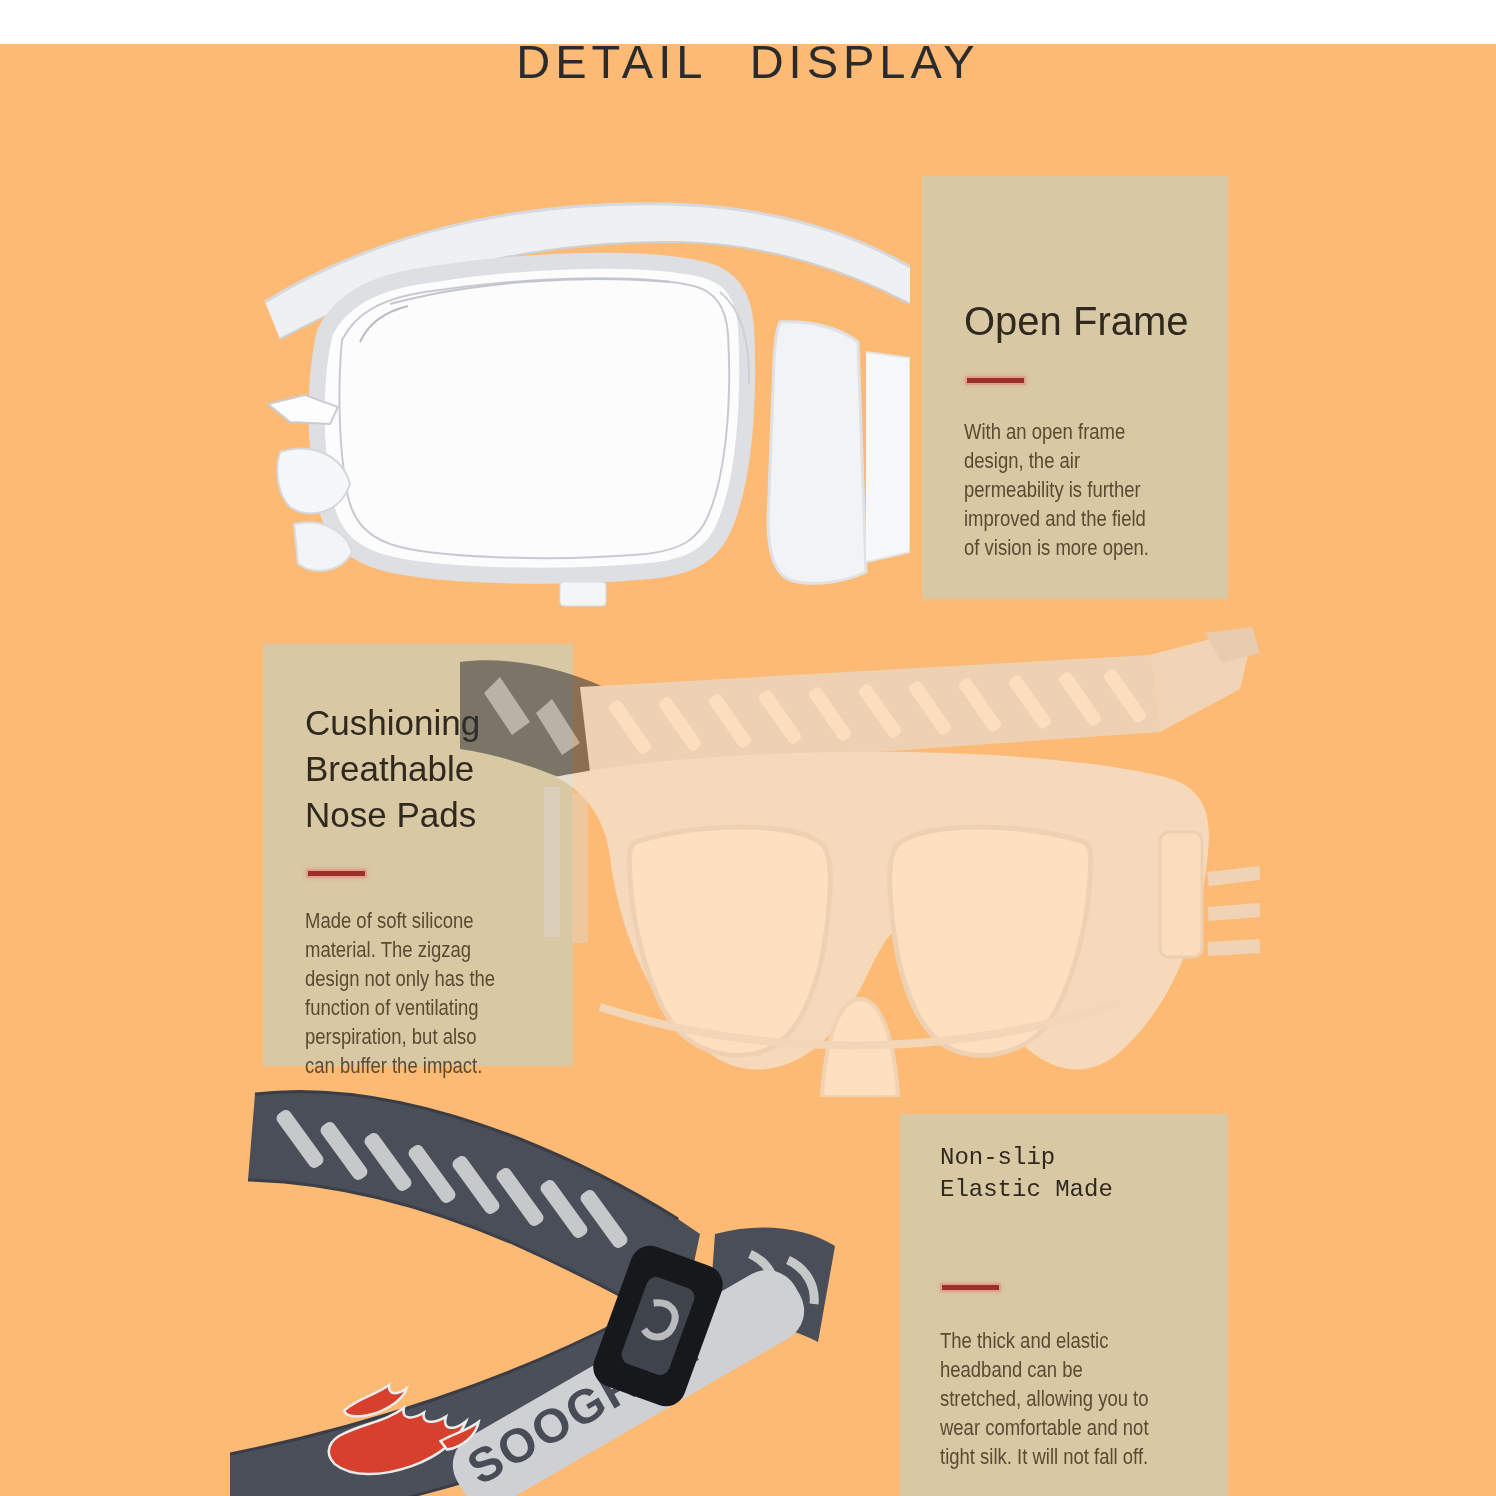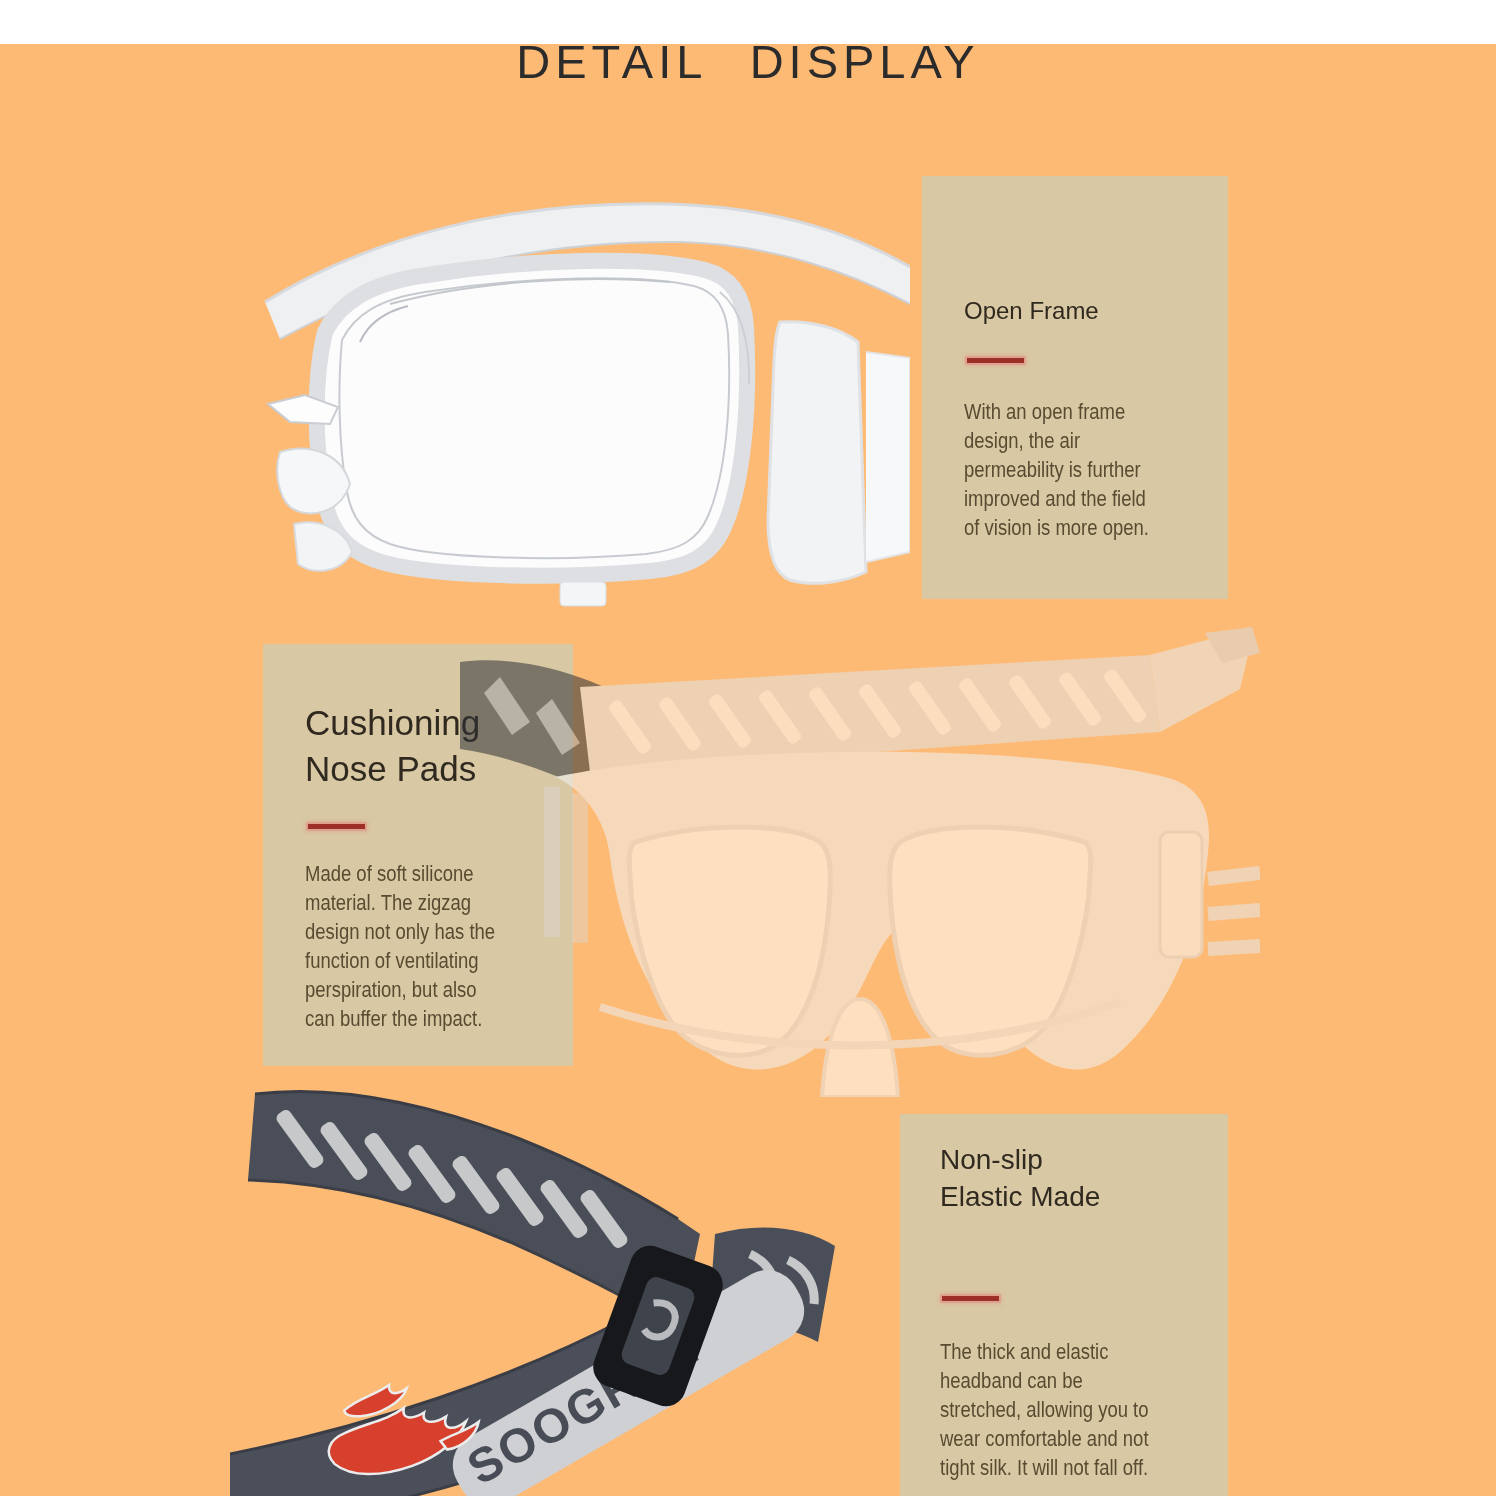--- a/index.html
+++ b/index.html
@@ -11,23 +11,23 @@
     position:absolute;top:-10px;left:0;right:0;margin:0;text-align:center;
     font-size:47px;font-weight:400;color:#2b2b2b;
     letter-spacing:5px;word-spacing:26px;
   }
   .photo{position:absolute;z-index:1;}
   .photo-middle{z-index:3;opacity:0.55;}
   .panel{
     position:absolute;z-index:2;background:#d9c8a4;box-sizing:border-box;
   }
   .panel h2{margin:0;font-weight:400;color:#30291f;}
-  .h-lg{font-size:24px;line-height:1.25;}
+  .h-lg{font-size:40px;line-height:1.25;}
   .h-md{font-size:35px;line-height:1.32;}
-  .h-md3{font-size:28px;line-height:1.32;}
+  .h-md3{font-size:24px;line-height:1.32;font-family:Liberation Mono, monospace;}
   .divider{
     width:57px;height:5px;background:#9c3026;border:2px solid #dfa18f;
     border-radius:1px;box-shadow:0 0 4px rgba(224,140,120,.55);
   }
   .pbody{color:#584b31;font-size:22px;line-height:29px;transform:scaleX(.84);transform-origin:left top;}
   .pbody > div{white-space:nowrap;}
   .panel-1 .divider{margin:30px 0 32px 1px;}
   .panel-2 .divider{margin:30px 0 28px 1px;}
   .panel-3 .divider{margin:78px 0 34px 0;}
 </style>
@@ -69,20 +69,21 @@
       <div>design, the air</div>
       <div>permeability is further</div>
       <div>improved and the field</div>
       <div>of vision is more open.</div>
     </div>
   </section>
 
   <section class="panel panel-2" style="left:263px;top:600px;width:310px;height:422px;padding:56px 14px 0 42px">
     <h2 class="h-md">
       <div>Cushioning</div>
+      <div>Breathable</div>
       <div>Nose Pads</div>
     </h2>
     <div class="divider"></div>
     <div class="pbody">
       <div>Made of soft silicone</div>
       <div>material. The zigzag</div>
       <div>design not only has the</div>
       <div>function of ventilating</div>
       <div>perspiration, but also</div>
       <div>can buffer the impact.</div>

